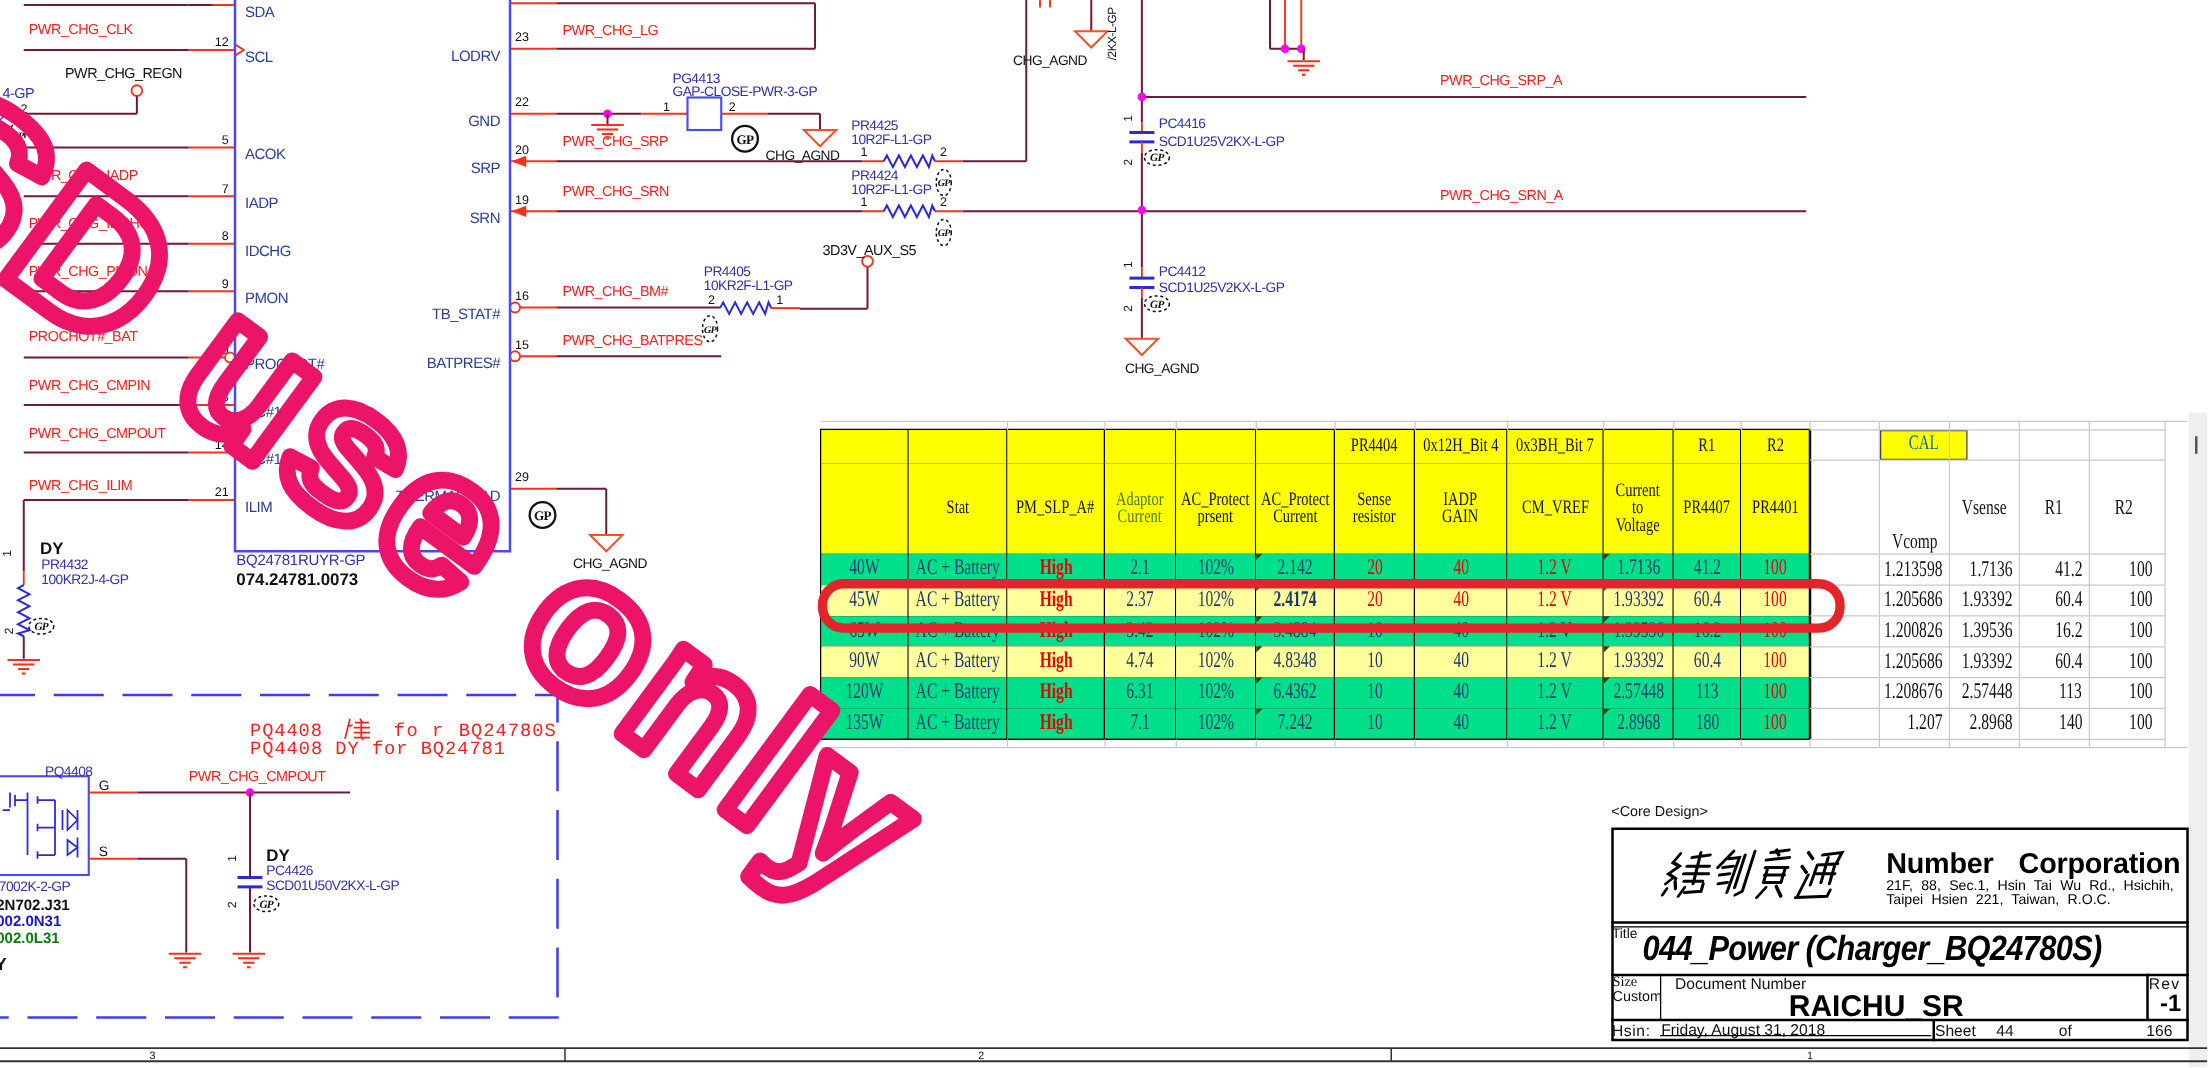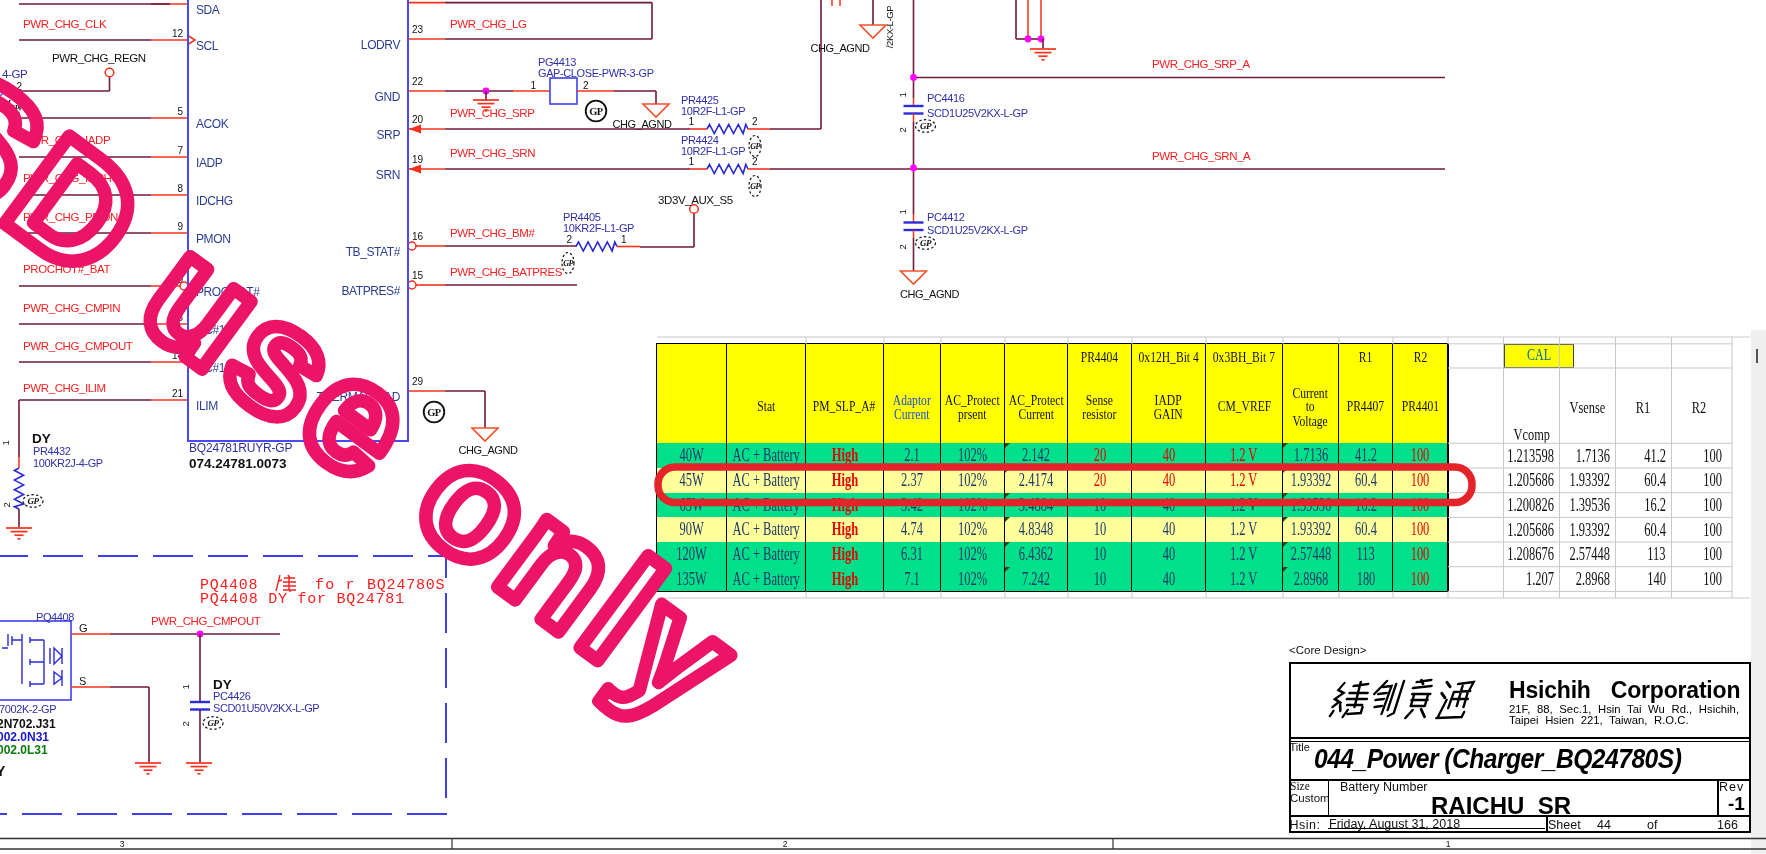--- a/index.html
+++ b/index.html
@@ -25,21 +25,21 @@
 <div style="position:absolute;left:1393px;top:344px;width:55px;height:28px;box-sizing:border-box;border-right:1px solid #000;border-bottom:1px solid #000;background:#ffff00;display:flex;align-items:center;justify-content:center;font-family:'Liberation Serif',serif;font-size:14.5px;color:#111;font-weight:normal;line-height:13.34px;text-align:center;overflow:visible">
     <span style="display:inline-block;transform:scale(0.8,1.05);white-space:nowrap">R2</span>
   </div>
 <div style="position:absolute;left:657px;top:371px;width:70px;height:73.30000000000001px;box-sizing:border-box;border-right:1px solid #000;border-bottom:1px solid #000;background:#ffff00;display:flex;align-items:center;justify-content:center;font-family:'Liberation Serif',serif;font-size:14.5px;color:#111;font-weight:normal;line-height:13.34px;text-align:center;overflow:visible"></div>
 <div style="position:absolute;left:727px;top:371px;width:79px;height:73.30000000000001px;box-sizing:border-box;border-right:1px solid #000;border-bottom:1px solid #000;background:#ffff00;display:flex;align-items:center;justify-content:center;font-family:'Liberation Serif',serif;font-size:14.5px;color:#111;font-weight:normal;line-height:13.34px;text-align:center;overflow:visible">
     <span style="display:inline-block;transform:scale(0.8,1.05);white-space:nowrap">Stat</span>
   </div>
 <div style="position:absolute;left:806px;top:371px;width:78px;height:73.30000000000001px;box-sizing:border-box;border-right:1px solid #000;border-bottom:1px solid #000;background:#ffff00;display:flex;align-items:center;justify-content:center;font-family:'Liberation Serif',serif;font-size:14.5px;color:#111;font-weight:normal;line-height:13.34px;text-align:center;overflow:visible">
     <span style="display:inline-block;transform:scale(0.8,1.05);white-space:nowrap">PM_SLP_A#</span>
   </div>
-<div style="position:absolute;left:884px;top:371px;width:57px;height:73.30000000000001px;box-sizing:border-box;border-right:1px solid #000;border-bottom:1px solid #000;background:#ffff00;display:flex;align-items:center;justify-content:center;font-family:'Liberation Serif',serif;font-size:14.5px;color:#1d4ed8;font-weight:normal;line-height:13.34px;text-align:center;overflow:visible">
+<div style="position:absolute;left:884px;top:371px;width:57px;height:73.30000000000001px;box-sizing:border-box;border-right:1px solid #000;border-bottom:1px solid #000;background:#ffff00;display:flex;align-items:center;justify-content:center;font-family:'Liberation Serif',serif;font-size:14.5px;color:#4d7c0f;font-weight:normal;line-height:13.34px;text-align:center;overflow:visible">
     <span style="display:inline-block;transform:scale(0.8,1.05);white-space:nowrap">Adaptor<br>Current</span>
   </div>
 <div style="position:absolute;left:941px;top:371px;width:64px;height:73.30000000000001px;box-sizing:border-box;border-right:1px solid #000;border-bottom:1px solid #000;background:#ffff00;display:flex;align-items:center;justify-content:center;font-family:'Liberation Serif',serif;font-size:14.5px;color:#111;font-weight:normal;line-height:13.34px;text-align:center;overflow:visible">
     <span style="display:inline-block;transform:scale(0.8,1.05);white-space:nowrap">AC_Protect<br>prsent</span>
   </div>
 <div style="position:absolute;left:1005px;top:371px;width:63px;height:73.30000000000001px;box-sizing:border-box;border-right:1px solid #000;border-bottom:1px solid #000;background:#ffff00;display:flex;align-items:center;justify-content:center;font-family:'Liberation Serif',serif;font-size:14.5px;color:#111;font-weight:normal;line-height:13.34px;text-align:center;overflow:visible">
     <span style="display:inline-block;transform:scale(0.8,1.05);white-space:nowrap">AC_Protect<br>Current</span>
   </div>
 <div style="position:absolute;left:1068px;top:371px;width:64px;height:73.30000000000001px;box-sizing:border-box;border-right:1px solid #000;border-bottom:1px solid #000;background:#ffff00;display:flex;align-items:center;justify-content:center;font-family:'Liberation Serif',serif;font-size:14.5px;color:#111;font-weight:normal;line-height:13.34px;text-align:center;overflow:visible">
     <span style="display:inline-block;transform:scale(0.8,1.05);white-space:nowrap">Sense<br>resistor</span>
@@ -105,21 +105,21 @@
   </div>
 <div style="position:absolute;left:806px;top:468px;width:78px;height:25.69999999999999px;box-sizing:border-box;border-right:1px solid #000;border-bottom:1px solid #000;background:#ffff9c;display:flex;align-items:center;justify-content:center;font-family:'Liberation Serif',serif;font-size:16px;color:#e90000;font-weight:bold;line-height:14.72px;text-align:center;overflow:visible">
     <span style="display:inline-block;transform:scale(0.78,1.12);white-space:nowrap">High</span>
   </div>
 <div style="position:absolute;left:884px;top:468px;width:57px;height:25.69999999999999px;box-sizing:border-box;border-right:1px solid #000;border-bottom:1px solid #000;background:#ffff9c;display:flex;align-items:center;justify-content:center;font-family:'Liberation Serif',serif;font-size:16px;color:#1b3a69;font-weight:normal;line-height:14.72px;text-align:center;overflow:visible">
     <span style="display:inline-block;transform:scale(0.78,1.12);white-space:nowrap">2.37</span>
   </div>
 <div style="position:absolute;left:941px;top:468px;width:64px;height:25.69999999999999px;box-sizing:border-box;border-right:1px solid #000;border-bottom:1px solid #000;background:#ffff9c;display:flex;align-items:center;justify-content:center;font-family:'Liberation Serif',serif;font-size:16px;color:#1b3a69;font-weight:normal;line-height:14.72px;text-align:center;overflow:visible">
     <span style="display:inline-block;transform:scale(0.78,1.12);white-space:nowrap">102%</span>
   </div>
-<div style="position:absolute;left:1005px;top:468px;width:63px;height:25.69999999999999px;box-sizing:border-box;border-right:1px solid #000;border-bottom:1px solid #000;background:#ffff9c;display:flex;align-items:center;justify-content:center;font-family:'Liberation Serif',serif;font-size:16px;color:#1b3a69;font-weight:normal;line-height:14.72px;text-align:center;overflow:visible">
+<div style="position:absolute;left:1005px;top:468px;width:63px;height:25.69999999999999px;box-sizing:border-box;border-right:1px solid #000;border-bottom:1px solid #000;background:#ffff9c;display:flex;align-items:center;justify-content:center;font-family:'Liberation Serif',serif;font-size:16px;color:#1b3a69;font-weight:bold;line-height:14.72px;text-align:center;overflow:visible">
     <i style="position:absolute;top:0;left:0;width:0;height:0;border-left:5.5px solid #2a4a12;border-bottom:5.5px solid transparent"></i>
     <span style="display:inline-block;transform:scale(0.78,1.12);white-space:nowrap">2.4174</span>
   </div>
 <div style="position:absolute;left:1068px;top:468px;width:64px;height:25.69999999999999px;box-sizing:border-box;border-right:1px solid #000;border-bottom:1px solid #000;background:#ffff9c;display:flex;align-items:center;justify-content:center;font-family:'Liberation Serif',serif;font-size:16px;color:#e90000;font-weight:normal;line-height:14.72px;text-align:center;overflow:visible">
     <span style="display:inline-block;transform:scale(0.78,1.12);white-space:nowrap">20</span>
   </div>
 <div style="position:absolute;left:1132px;top:468px;width:74px;height:25.69999999999999px;box-sizing:border-box;border-right:1px solid #000;border-bottom:1px solid #000;background:#ffff9c;display:flex;align-items:center;justify-content:center;font-family:'Liberation Serif',serif;font-size:16px;color:#e90000;font-weight:normal;line-height:14.72px;text-align:center;overflow:visible">
     <span style="display:inline-block;transform:scale(0.78,1.12);white-space:nowrap">40</span>
   </div>
 <div style="position:absolute;left:1206px;top:468px;width:77px;height:25.69999999999999px;box-sizing:border-box;border-right:1px solid #000;border-bottom:1px solid #000;background:#ffff9c;display:flex;align-items:center;justify-content:center;font-family:'Liberation Serif',serif;font-size:16px;color:#e90000;font-weight:normal;line-height:14.72px;text-align:center;overflow:visible">
@@ -700,28 +700,28 @@
   </svg>
 <div style="position:absolute;left:1288.5px;top:662px;width:462.5px;height:171px;border:2.2px solid #000;box-sizing:border-box"></div>
 <div style="position:absolute;left:1288.5px;top:736.5px;width:462.5px;height:2px;background:#000"></div>
 <div style="position:absolute;left:1288.5px;top:740.5px;width:462.5px;height:1.7px;background:#000"></div>
 <div style="position:absolute;left:1288.5px;top:778.5px;width:462.5px;height:2px;background:#000"></div>
 <div style="position:absolute;left:1288.5px;top:815px;width:462.5px;height:2.2px;background:#000"></div>
 <div style="position:absolute;left:1327.5px;top:779px;width:1.6px;height:37px;background:#000"></div>
 <div style="position:absolute;left:1717px;top:779px;width:1.6px;height:37px;background:#000"></div>
 <div style="position:absolute;left:1546px;top:816px;width:1.6px;height:17px;background:#000"></div>
 <div style="position:absolute;left:1289px;top:644px;font-family:'Liberation Sans',sans-serif;font-size:11.5px;color:#111">&lt;Core Design&gt;</div>
-<div style="position:absolute;left:1509px;top:677px;font-family:'Liberation Sans',sans-serif;font-size:23px;font-weight:bold;color:#000;white-space:nowrap;word-spacing:14px;letter-spacing:-0.2px">Hsichih Corporation</div>
+<div style="position:absolute;left:1509px;top:677px;font-family:'Liberation Sans',sans-serif;font-size:23px;font-weight:bold;color:#000;white-space:nowrap;word-spacing:14px;letter-spacing:-0.2px">Number Corporation</div>
 <div style="position:absolute;left:1509px;top:703px;font-family:'Liberation Sans',sans-serif;font-size:11.3px;color:#000;white-space:nowrap;letter-spacing:0px;word-spacing:3.5px">21F, 88, Sec.1, Hsin Tai Wu Rd., Hsichih,</div>
 <div style="position:absolute;left:1509px;top:714px;font-family:'Liberation Sans',sans-serif;font-size:11.3px;color:#000;white-space:nowrap;letter-spacing:0px;word-spacing:3.5px">Taipei Hsien 221, Taiwan, R.O.C.</div>
 <div style="position:absolute;left:1289.5px;top:741px;font-family:'Liberation Sans',sans-serif;font-size:11px;color:#111">Title</div>
 <div style="position:absolute;left:1314px;top:743px;font-family:'Liberation Sans',sans-serif;font-size:28px;font-style:italic;font-weight:bold;color:#000;white-space:nowrap;letter-spacing:-0.6px;transform:scaleX(.88);transform-origin:left">044_Power (Charger_BQ24780S)</div>
 <div style="position:absolute;left:1290px;top:780px;font-family:Liberation Serif, serif;font-size:11.5px;color:#111">Size</div>
 <div style="position:absolute;left:1290px;top:792px;font-family:'Liberation Sans',sans-serif;font-size:11.5px;color:#111">Custom</div>
-<div style="position:absolute;left:1340px;top:780px;font-family:'Liberation Sans',sans-serif;font-size:12.5px;color:#111">Battery Number</div>
+<div style="position:absolute;left:1340px;top:780px;font-family:'Liberation Sans',sans-serif;font-size:12.5px;color:#111">Document Number</div>
 <div style="position:absolute;left:1431px;top:792px;font-family:'Liberation Sans',sans-serif;font-size:24px;font-weight:bold;color:#000;letter-spacing:0px">RAICHU_SR</div>
 <div style="position:absolute;left:1719px;top:780px;font-family:'Liberation Sans',sans-serif;font-size:12.5px;color:#111;letter-spacing:1px">Rev</div>
 <div style="position:absolute;left:1728px;top:793px;font-family:'Liberation Sans',sans-serif;font-size:19px;font-weight:bold;color:#000">-1</div>
 <div style="position:absolute;left:1289.5px;top:818px;font-family:'Liberation Sans',sans-serif;font-size:12.5px;color:#111;letter-spacing:0.5px">Hsin:</div>
 <div style="position:absolute;left:1329px;top:816.5px;font-family:Liberation Sans, sans-serif;font-size:12.5px;color:#111">Friday, August 31, 2018</div>
 <div style="position:absolute;left:1328px;top:827.5px;width:217px;height:1.2px;background:#000"></div>
 <div style="position:absolute;left:1548px;top:817.5px;font-family:'Liberation Sans',sans-serif;font-size:12.5px;color:#111">Sheet</div>
 <div style="position:absolute;left:1597px;top:817.5px;font-family:'Liberation Sans',sans-serif;font-size:12.5px;color:#111">44</div>
 <div style="position:absolute;left:1647px;top:817.5px;font-family:'Liberation Sans',sans-serif;font-size:12.5px;color:#111">of</div>
 <div style="position:absolute;left:1717px;top:817.5px;font-family:'Liberation Sans',sans-serif;font-size:12.5px;color:#111">166</div>

